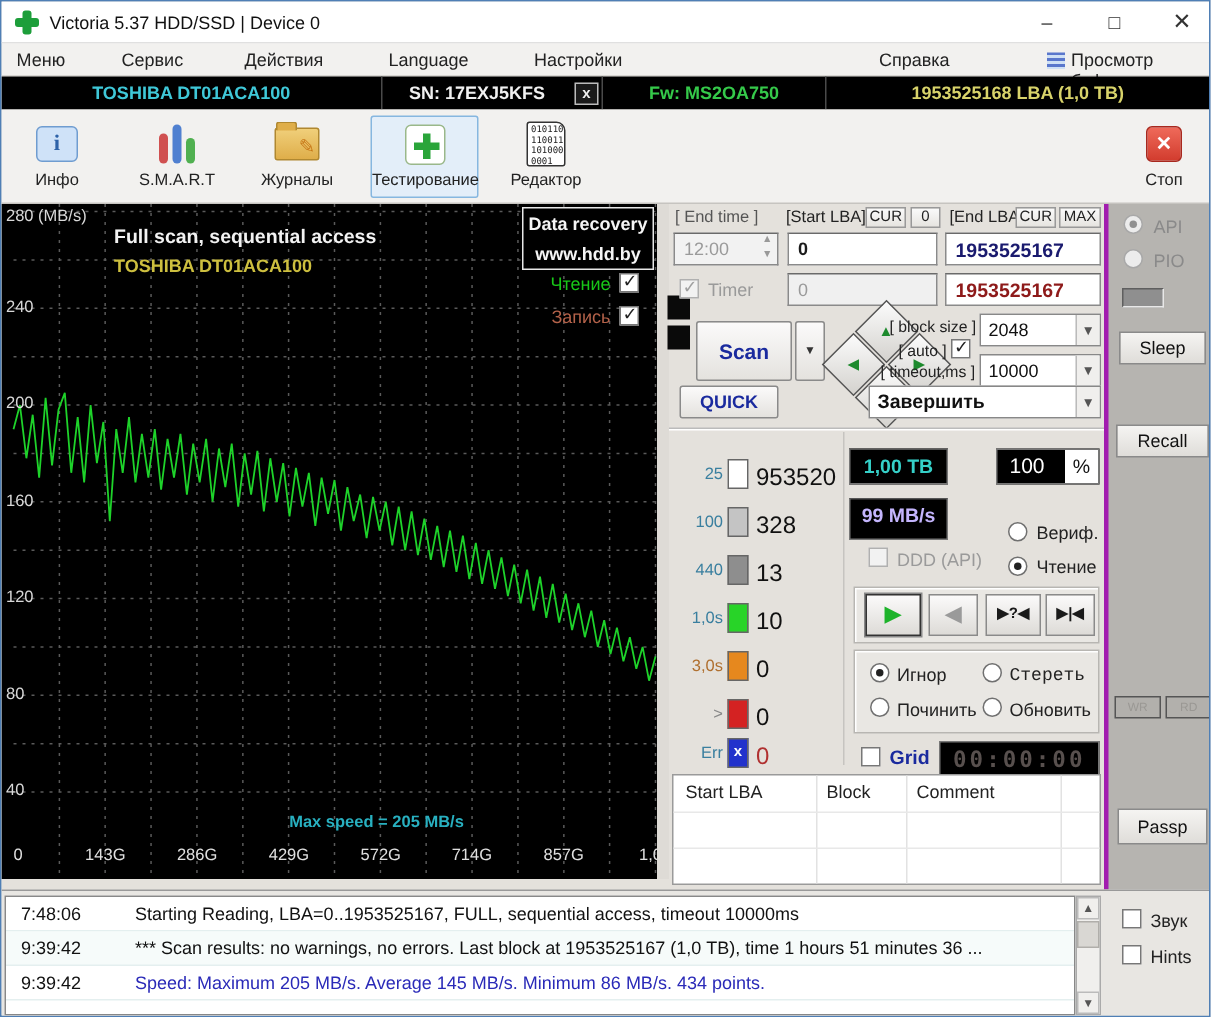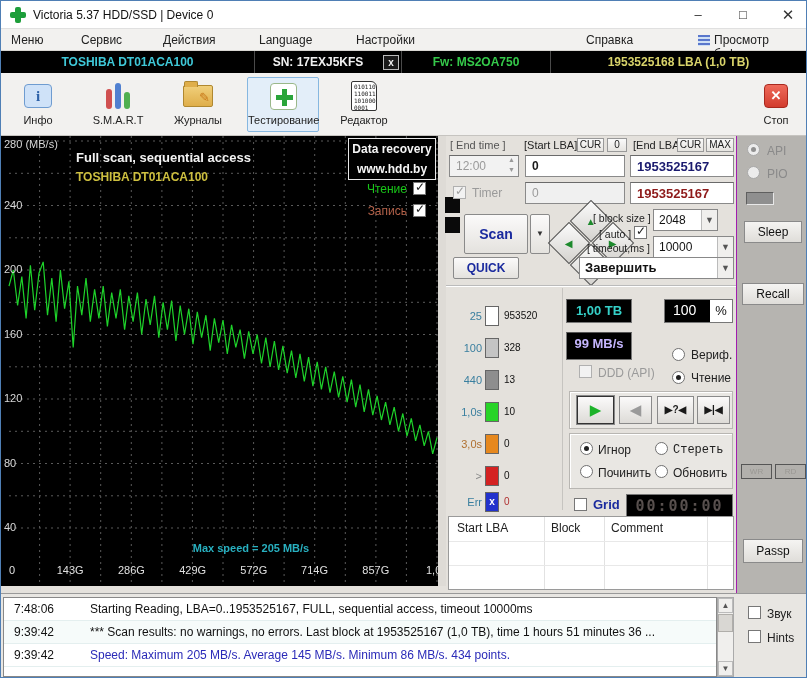--- a/index.html
+++ b/index.html
@@ -79,29 +79,29 @@
   .minibtn { position:absolute; height:14px; background:linear-gradient(#fafafa,#e6e4e0); border:1px solid #999; font-size:10px; line-height:12px; text-align:center; color:#222; }
 
   .ctrl { position:absolute; left:445px; top:0; width:290px; height:457px; }
   .display { background:#000; border:1px solid #777; border-top-color:#555; text-align:center; font-weight:bold; font-size:13px; line-height:22px; }
   .dbtn { position:absolute; width:30px; height:30px; transform:rotate(45deg); background:linear-gradient(135deg,#fbfbfb,#d4d2ce); border:1px solid #555; display:flex; align-items:center; justify-content:center; }
   .dbtn span { transform:rotate(-45deg); color:#1d8a2d; font-size:10px; }
   .group { position:absolute; border:1px solid #b8b6b2; box-shadow:inset 1px 1px 0 #fff; background:#e9e7e3; }
   .mbtn { position:absolute; height:28px; background:linear-gradient(#fbfafa,#dddbd7); border:1px solid #8a8a8a; text-align:center; }
   .lcd { background:#000; border:1px solid #777; color:#58504e; font-family:"DejaVu Sans Mono",monospace; font-weight:bold; font-size:15px; letter-spacing:2px; text-align:center; line-height:22px; }
   .statlbl { position:absolute; width:36px; text-align:right; font-size:11px; }
-  .statval { position:absolute; left:58px; font-size:10px; color:#111; }
+  .statval { position:absolute; left:58px; font-size:16px; color:#111; }
   .swatch { position:absolute; left:39px; width:14px; height:20px; border:1px solid #666; text-align:center; color:#fff; font-size:10px; font-weight:bold; line-height:18px; }
 
   .table { position:absolute; left:2px; top:380px; width:286px; height:74px; background:#fff; border:1px solid #9a9a9a; }
   .th { position:absolute; top:4px; font-size:12px; color:#222; }
   .colline { position:absolute; top:0; width:1px; height:100%; background:#e2e2e2; }
   .rowline { position:absolute; left:0; width:100%; height:1px; background:#e8e8e8; }
 
-  .sidebar { position:absolute; left:735px; top:0; width:72px; height:457px; background:#b6b4b0; border-left:1px solid #a21caf; }
+  .sidebar { position:absolute; left:735px; top:0; width:72px; height:457px; background:#b6b4b0; border-left:3px solid #a21caf; }
   .side-lbl { font-size:12px; color:#8a8a8a; }
   .led { position:absolute; left:9px; top:56px; width:28px; height:13px; background:#8f8f8f; border:1px solid #5f5f5f; border-bottom-color:#e8e8e8; border-right-color:#e8e8e8; }
   .sbtn { position:absolute; background:linear-gradient(#f5f4f2,#dfddd9); border:1px solid #8a8a8a; text-align:center; font-size:12px; color:#111; }
   .tinybtn { position:absolute; width:31px; height:15px; background:#b2b0ac; border:1px solid #555; font-size:8px; color:#9a9894; text-align:center; line-height:13px; }
 
   
   .logpanel { position:absolute; left:0; top:592px; width:100%; height:86px; background:#e8e6e2; border-top:1px solid #999; }
   .loglist { position:absolute; left:2px; top:3px; width:714px; height:80px; background:#fff; border:1px solid #888; overflow:hidden; }
   .lrow { position:absolute; left:0; width:100%; height:23px; border-bottom:1px solid #e4efef; }
   .lrow .t { position:absolute; left:10px; top:4px; color:#111; }
@@ -286,21 +286,21 @@
             <span>▶</span>
           </div>
         <div class="dbtn" style="left:24px;top:46px;">
             <span>▼</span>
           </div>
       </div>
 
       <span class="lbl" style="position:absolute;left:147px;top:76px;font-size:10.5px;">[ block size ]</span>
       <span class="lbl" style="position:absolute;left:153px;top:92px;font-size:10.5px;">[ auto ]</span>
       <span class="checkbox checked" style="position:absolute;left:188px;top:90px;"></span>
-      <div class="select" style="position:absolute;left:207px;top:73px;width:65px;height:22px;">
+      <div class="select" style="position:absolute;left:207px;top:73px;width:81px;height:22px;">
         <span class="val">2048</span>
         <span class="arr">▼</span>
       </div>
       <span class="lbl" style="position:absolute;left:141px;top:106px;font-size:10.5px;">[ timeout,ms ]</span>
       <div class="select" style="position:absolute;left:207px;top:100px;width:81px;height:22px;">
         <span class="val">10000</span>
         <span class="arr">▼</span>
       </div>
 
       <div class="btn3d" style="position:absolute;left:7px;top:121px;width:66px;height:22px;">

